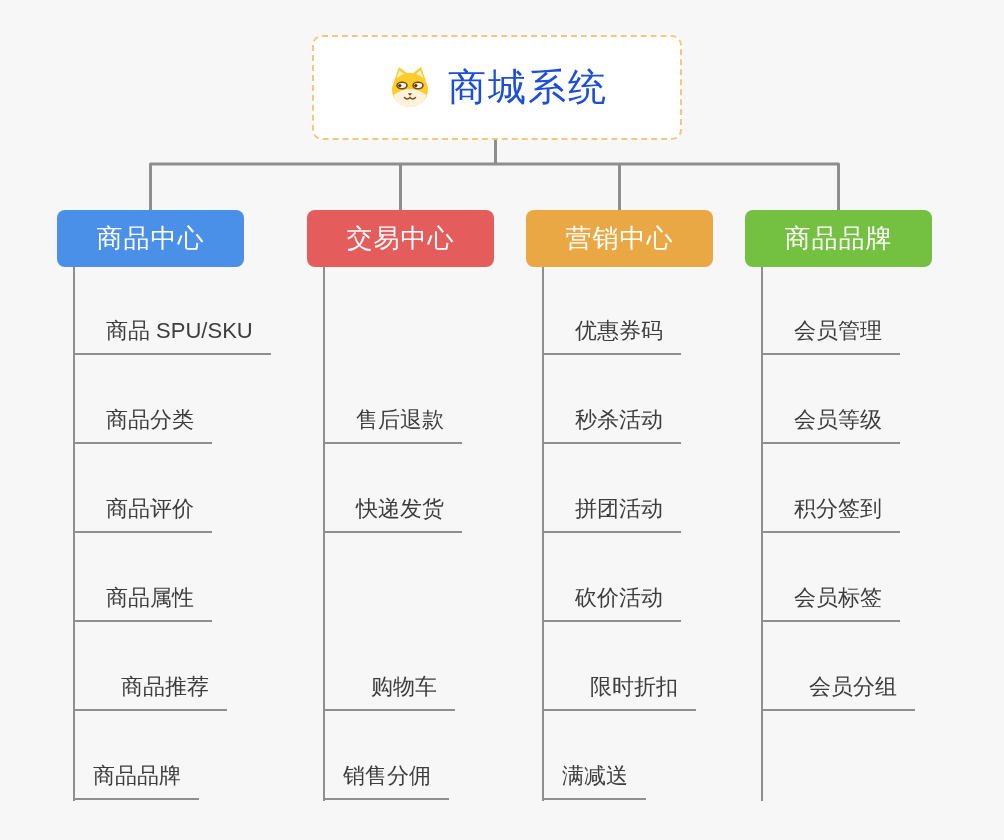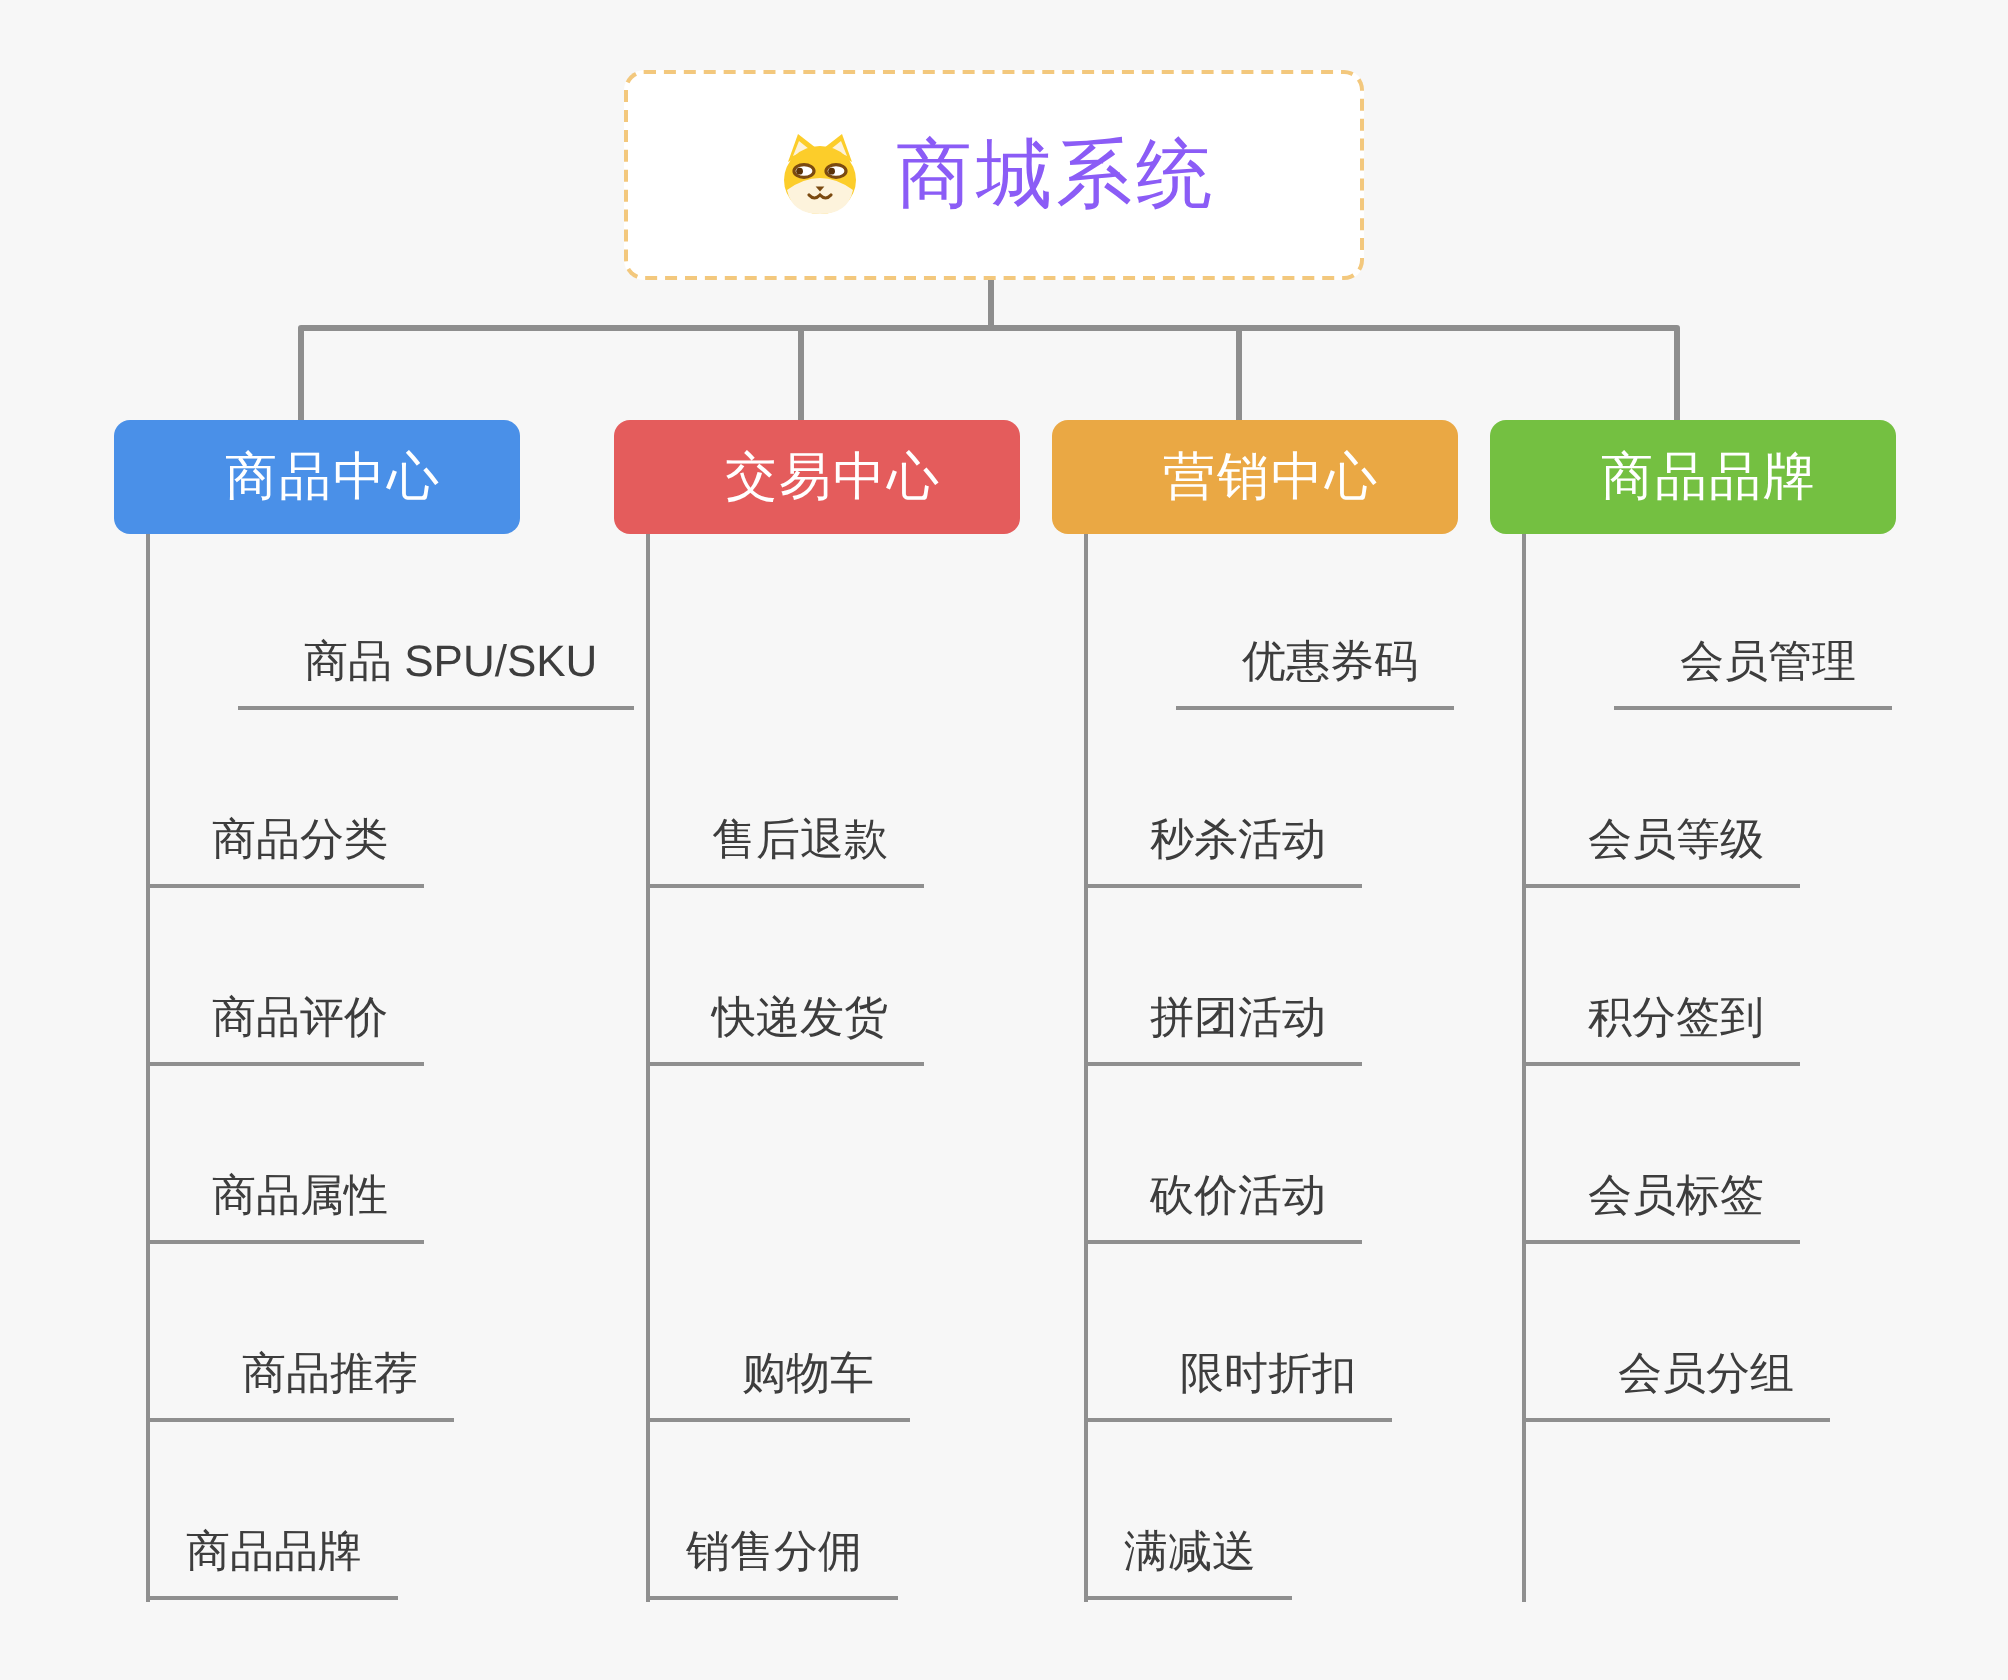--- a/index.html
+++ b/index.html
@@ -45,40 +45,39 @@
     width: 187px;
     height: 57px;
     border-radius: 8px;
     color: #ffffff;
     font-size: 26px;
     letter-spacing: 1px;
     display: flex;
     align-items: center;
     justify-content: center;
     cursor: default;
-    padding-left: 16px;
   }
   .leaf {
     position: absolute;
     height: 42px;
     line-height: 40px;
     box-sizing: content-box;
     border-bottom: 2px solid #8f8f8f;
     padding: 0 18px 0 33px;
     font-size: 22px;
     color: #3d3d3d;
     white-space: nowrap;
     width: max-content;
     cursor: default;
   }
   .col-0 { left: 73px; }
   .col-1 { left: 323px; }
   .col-2 { left: 542px; }
   .col-3 { left: 761px; }
-  .row-0 { top: 311px; margin-left: 46px; }
+  .row-0 { top: 311px; }
   .row-1 { top: 400px; }
   .row-2 { top: 489px; }
   .row-3 { top: 578px; }
   .row-4 { top: 667px; padding-left: 48px; }
   .row-5 { top: 756px; padding-left: 20px; }
 </style>
 </head>
 <body>
 
 <div class="canvas">
@@ -98,21 +97,21 @@
         <ellipse cx="24" cy="25" rx="18" ry="17" fill="#fccd2a"></ellipse>
         <path d="M7.5,30 Q24,18 40.5,30 Q38,42 24,42 Q10,42 7.5,30 Z" fill="#fdf3dc"></path>
         <ellipse cx="16" cy="20.5" rx="5" ry="3.2" fill="#ffffff" stroke="#7b4a10" stroke-width="1.6"></ellipse>
         <ellipse cx="32" cy="20.5" rx="5" ry="3.2" fill="#ffffff" stroke="#7b4a10" stroke-width="1.6"></ellipse>
         <circle cx="13.8" cy="20.6" r="1.7" fill="#5b3208"></circle>
         <circle cx="29.8" cy="20.6" r="1.7" fill="#5b3208"></circle>
         <path d="M21.8,28.2 h4.4 l-2.2,2.6 Z" fill="#7b4a10"></path>
         <path d="M18.5,32.5 Q21.2,35.5 24,32.5 Q26.8,35.5 29.5,32.5" fill="none" stroke="#7b4a10" stroke-width="1.6" stroke-linecap="round"></path>
       </svg>
     </span>
-    <span class="root-title" style="color: #8b5cf6;">商城系统</span>
+    <span class="root-title" style="color: #1d4ed8;">商城系统</span>
   </div>
 
   <div class="branch-box" style="left: 57px; background-color: rgb(74, 144, 232);">商品中心</div>
   <div class="branch-box" style="left: 307px; background-color: rgb(228, 92, 92);">交易中心</div>
   <div class="branch-box" style="left: 526px; background-color: rgb(234, 168, 68);">营销中心</div>
   <div class="branch-box" style="left: 745px; background-color: rgb(116, 192, 65);">商品品牌</div>
 
   <div class="leaf col-0 row-0">商品 SPU/SKU</div>
   <div class="leaf col-0 row-1">商品分类</div>
   <div class="leaf col-0 row-2">商品评价</div>

